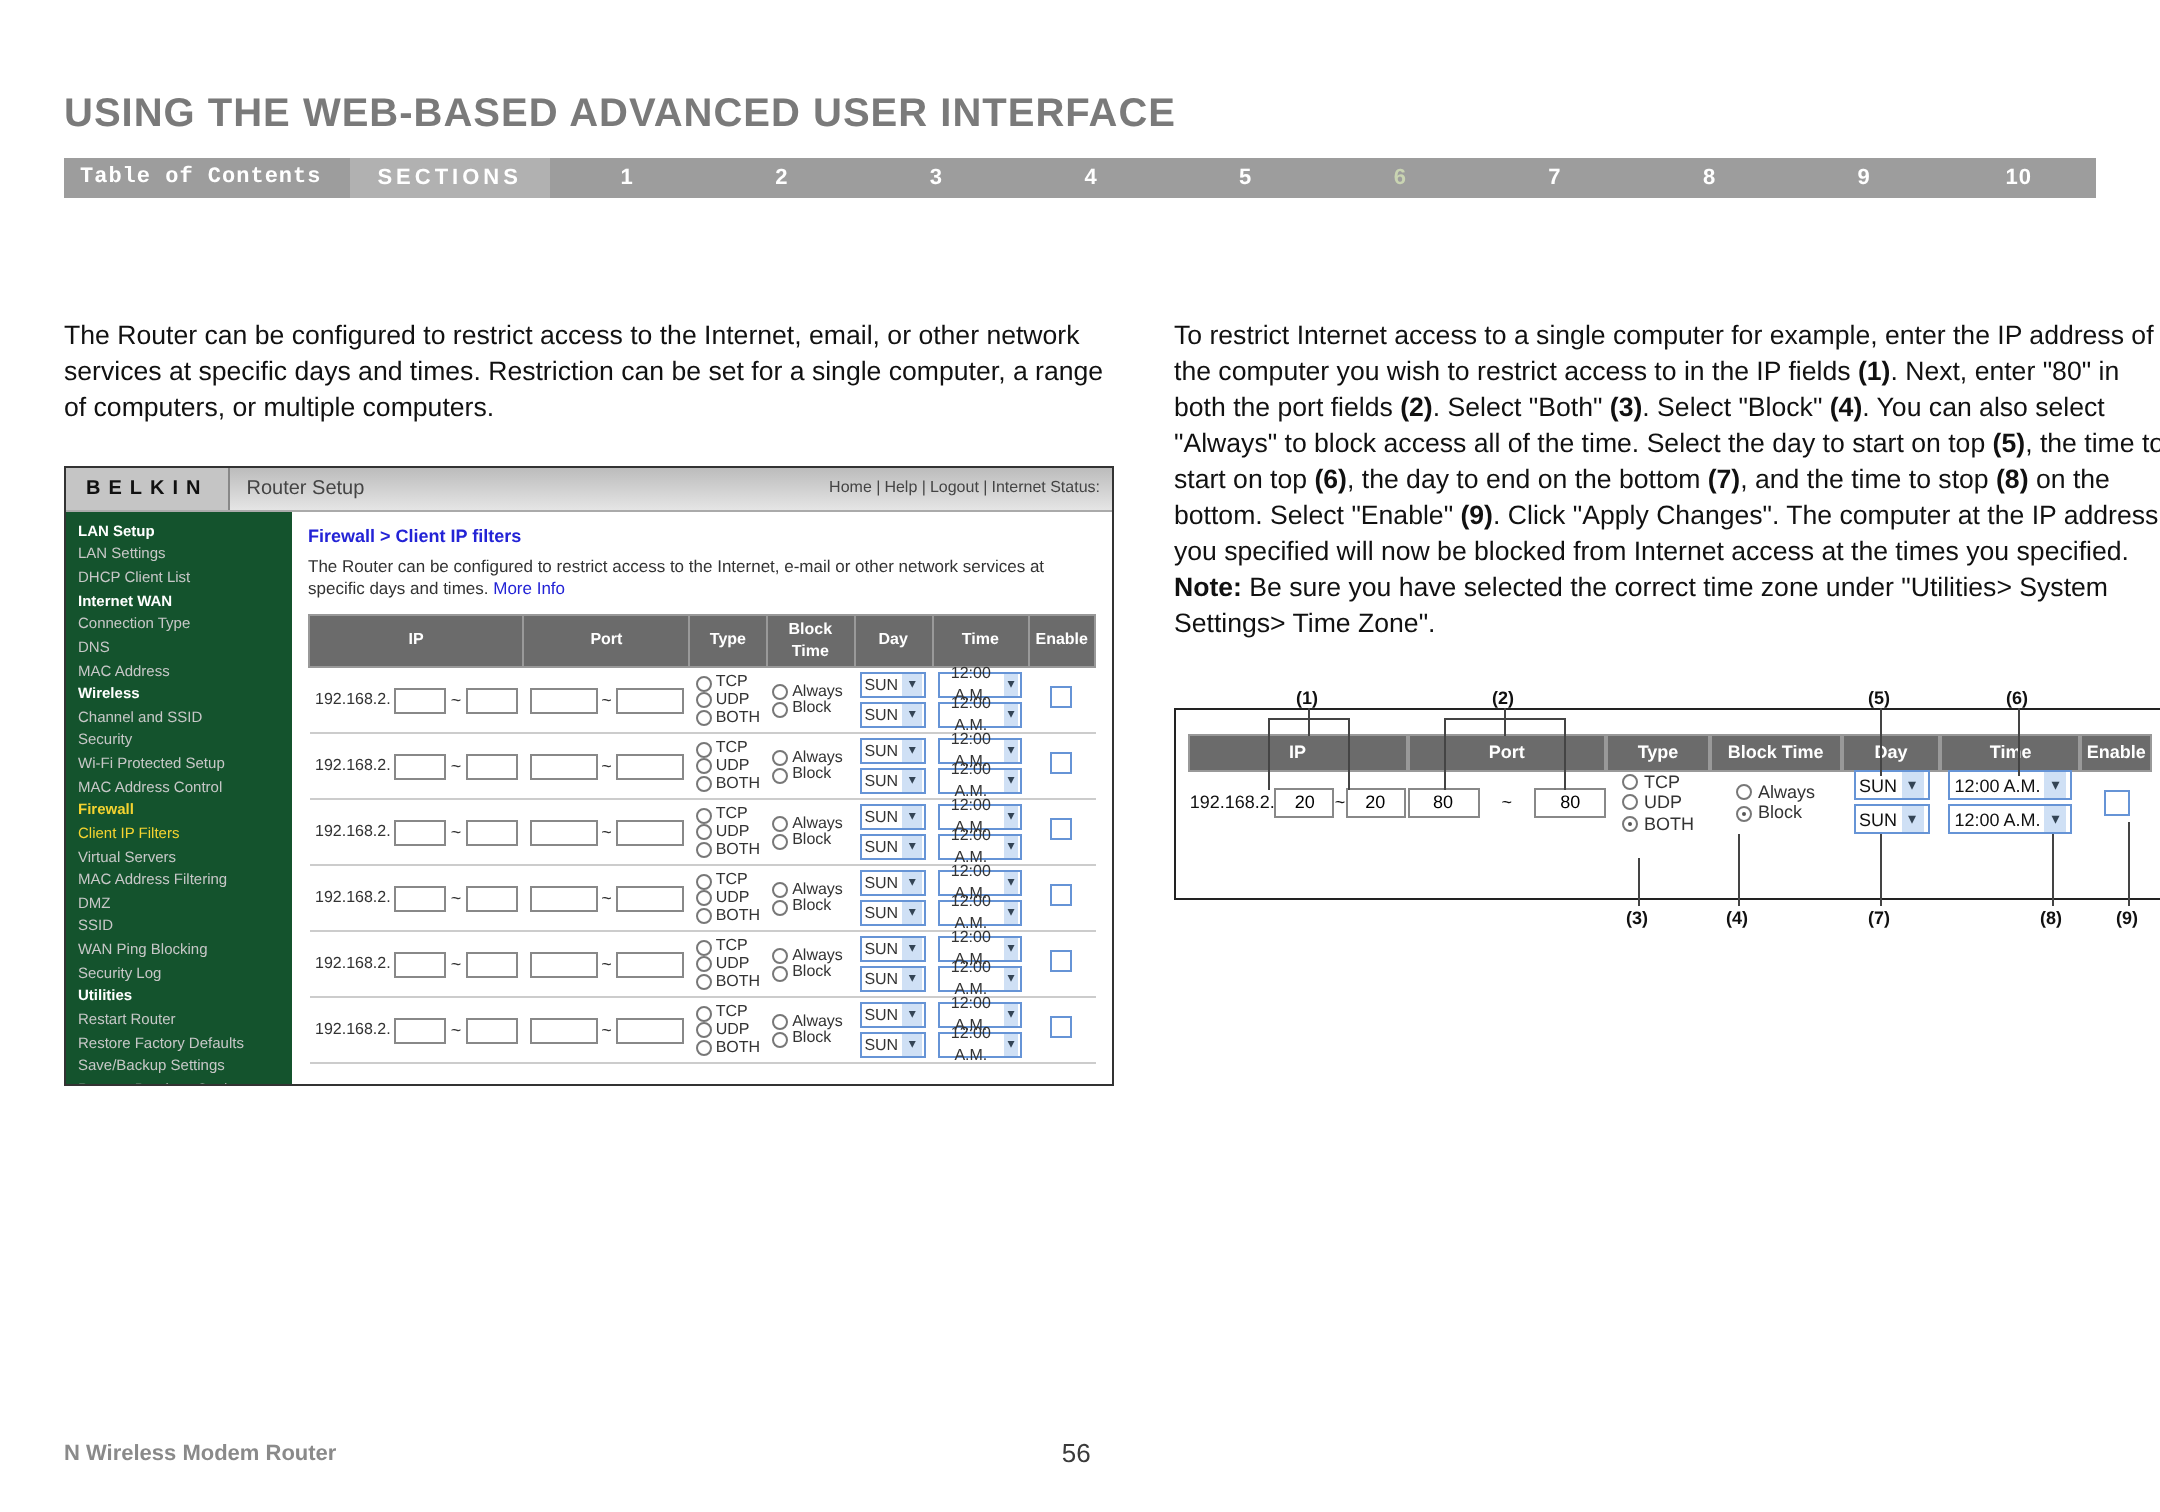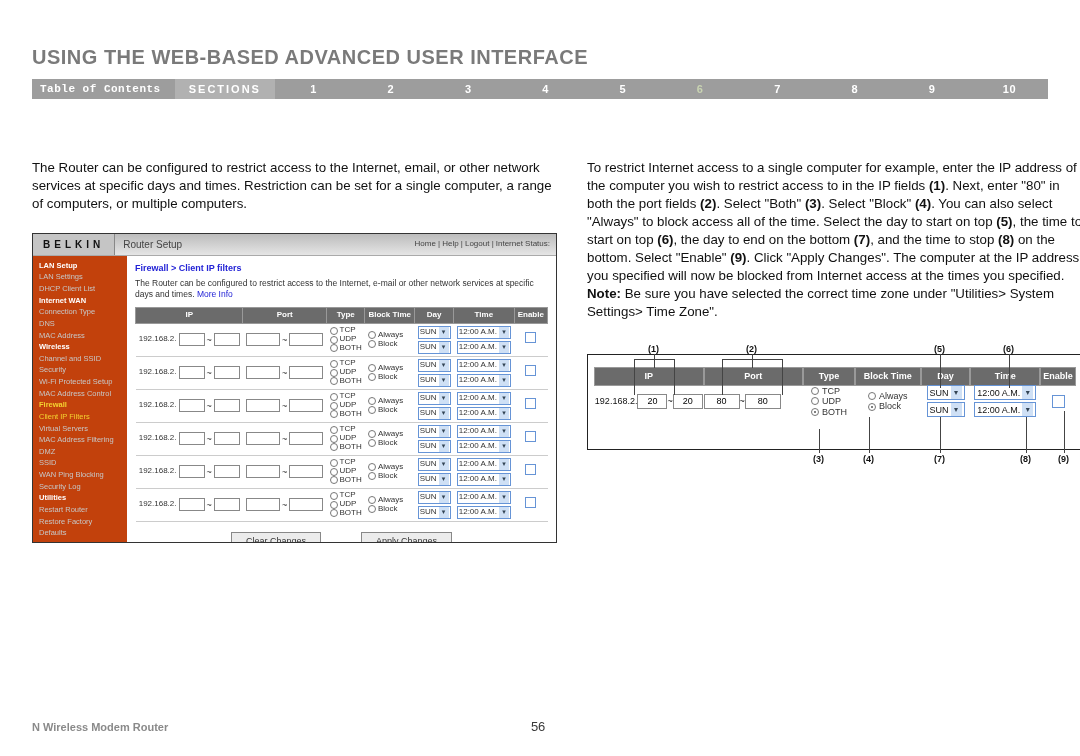--- a/index.html
+++ b/index.html
@@ -74,21 +74,21 @@
   .brand {
     font-size: 10px; font-weight: 700; letter-spacing: 4px;
     padding: 0 10px; border-right:1px solid #888; height:100%;
     display:flex; align-items:center; background:#c5c5c5;
   }
   .setup-label { font-size: 10px; color:#444; padding-left: 8px; }
   .hdr-links { margin-left:auto; font-size:8px; color:#444; padding-right:6px; display:flex; gap:2px; }
   .hdr-links span { white-space:nowrap; }
   .shot-body { display:flex; height: calc(100% - 22px); }
   .sidebar {
-    background:#c2410c; width:94px; padding:4px 6px;
+    background:#14532d; width:113px; padding:4px 6px;
     font-size:7.5px; color:#c7c7c7; line-height:1.55;
     overflow:hidden;
   }
   .sidebar .hd { color:#fff; font-weight:700; }
   .sidebar .hi { color:#f4d330; font-weight:700; }
   .sidebar .hi2 { color:#f4d330; }
   .main { flex:1; padding:6px 8px; font-size:8.5px; color:#333; }
   .crumb { color:#2323d6; font-weight:700; font-size:9px; }
   .desc { margin-top:4px; }
   .desc a { color:#2323d6; text-decoration:none; }
@@ -521,21 +521,21 @@
           <div style="width: 36px;">Enable</div>
         </div>
 
       <div class="drow" id="drow">
           <div style="width: 110px; display: flex; align-items: center; justify-content: center;">
             <span style="font-size:9px;">192.168.2.</span>
    <input class="din" value="20" style="">
    <span class="tilde">~</span>
    <input class="din" value="20" style="">
           </div>
-          <div style="width: 100px; display: flex; align-items: center; justify-content: flex-start;">
+          <div style="width: 100px; display: flex; align-items: center; justify-content: space-between;">
             <input class="din" style="width: 36px;" value="80">
    <span class="tilde">~</span>
    <input class="din" style="width: 36px;" value="80">
           </div>
           <div style="width: 52px; display: flex; align-items: center; justify-content: center;">
             <div class="radio-col dradio-col">
               <label><span class="rdot"></span>TCP</label>
               <label><span class="rdot"></span>UDP</label>
               <label><span class="rdot on"></span>BOTH</label>
             </div>

